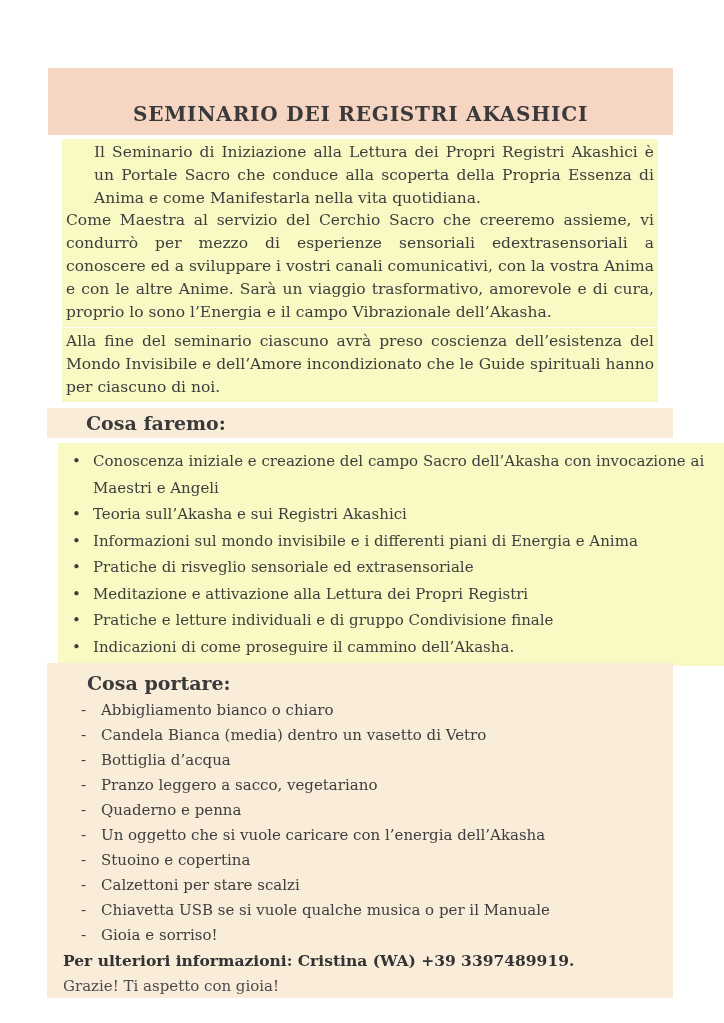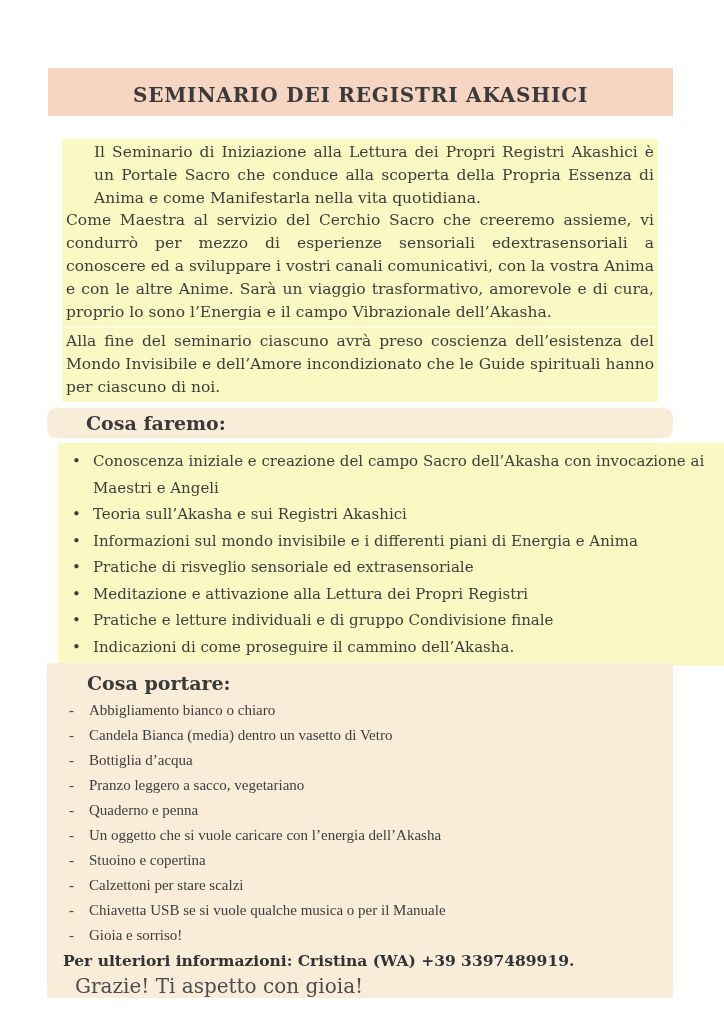--- a/index.html
+++ b/index.html
@@ -14,21 +14,21 @@
     overflow: hidden;
     --title_bg: #f6d6c2;
     --paragraph_bg: #f9f9c4;
     --section_bg: #f9ecd9;
     --text: #3e3e3e;
   }
 
   .title-block {
     position: absolute;
     left: 48px; top: 68px;
-    width: 625px; height: 48px;
+    width: 625px; height: 67px;
     background: var(--title_bg);
     box-sizing: border-box;
     display: flex;
     justify-content: center;
     align-items: flex-end;
     padding-bottom: 9px;
   }
   .title-text {
     font-size: 20px;
     font-weight: bold;
@@ -56,21 +56,20 @@
   .section-heading {
     position: absolute;
     left: 47px;
     width: 626px;
     background: var(--section_bg);
     box-sizing: border-box;
     padding-left: 39px;
     font-size: 19px;
     font-weight: bold;
     color: #3a3a3a;
-    border-radius: 9px;
   }
   .heading-faremo { top: 408px; height: 30px; line-height: 30px; }
 
   .bullets-block {
     position: absolute;
     left: 58px; top: 443px;
     width: 700px;
     min-height: 214px;
     background: var(--paragraph_bg);
     box-sizing: border-box;
@@ -100,21 +99,21 @@
     box-sizing: border-box;
   }
   .heading-portare {
     margin-top: 7px;
     padding-left: 40px;
     font-size: 19px;
     font-weight: bold;
     line-height: 27px;
     color: #3a3a3a;
   }
-  ul.dash-list { list-style: none; margin: 1px 0 0 4px; padding: 0; font-family: Liberation Serif, serif; }
+  ul.dash-list { list-style: none; margin: 1px 0 0 16px; padding: 0; }
   ul.dash-list li {
     position: relative;
     padding-left: 38px;
     font-size: 15px;
     line-height: 25px;
     color: var(--text);
   }
   ul.dash-list li::before {
     content: "-";
     position: absolute;
@@ -122,22 +121,22 @@
     top: 0;
   }
   .contact-line {
     padding-left: 16px;
     font-size: 15.5px;
     font-weight: bold;
     line-height: 25px;
     color: #333333;
   }
   .closing-line {
-    padding-left: 28px;
-    font-size: 20px;
+    padding-left: 16px;
+    font-size: 15px;
     line-height: 27px;
     color: #4c4c4c;
   }
 </style>
 </head>
 <body>
 
 <div class="page" style="--title_bg: #f6d6c2; --paragraph_bg: #f9f9c4; --section_bg: #f9ecd9; --text: #3e3e3e;">
 
   <div class="title-block">

